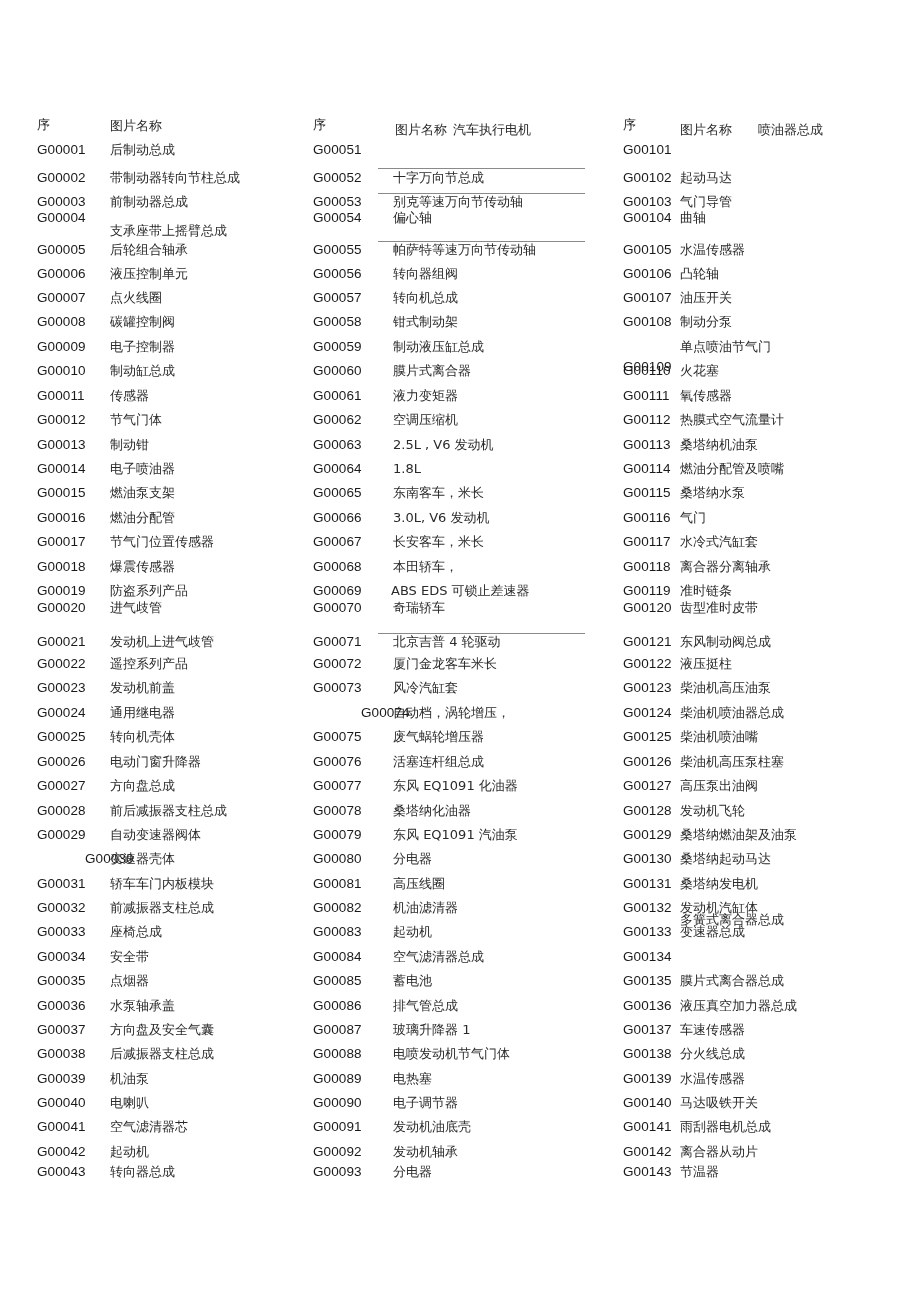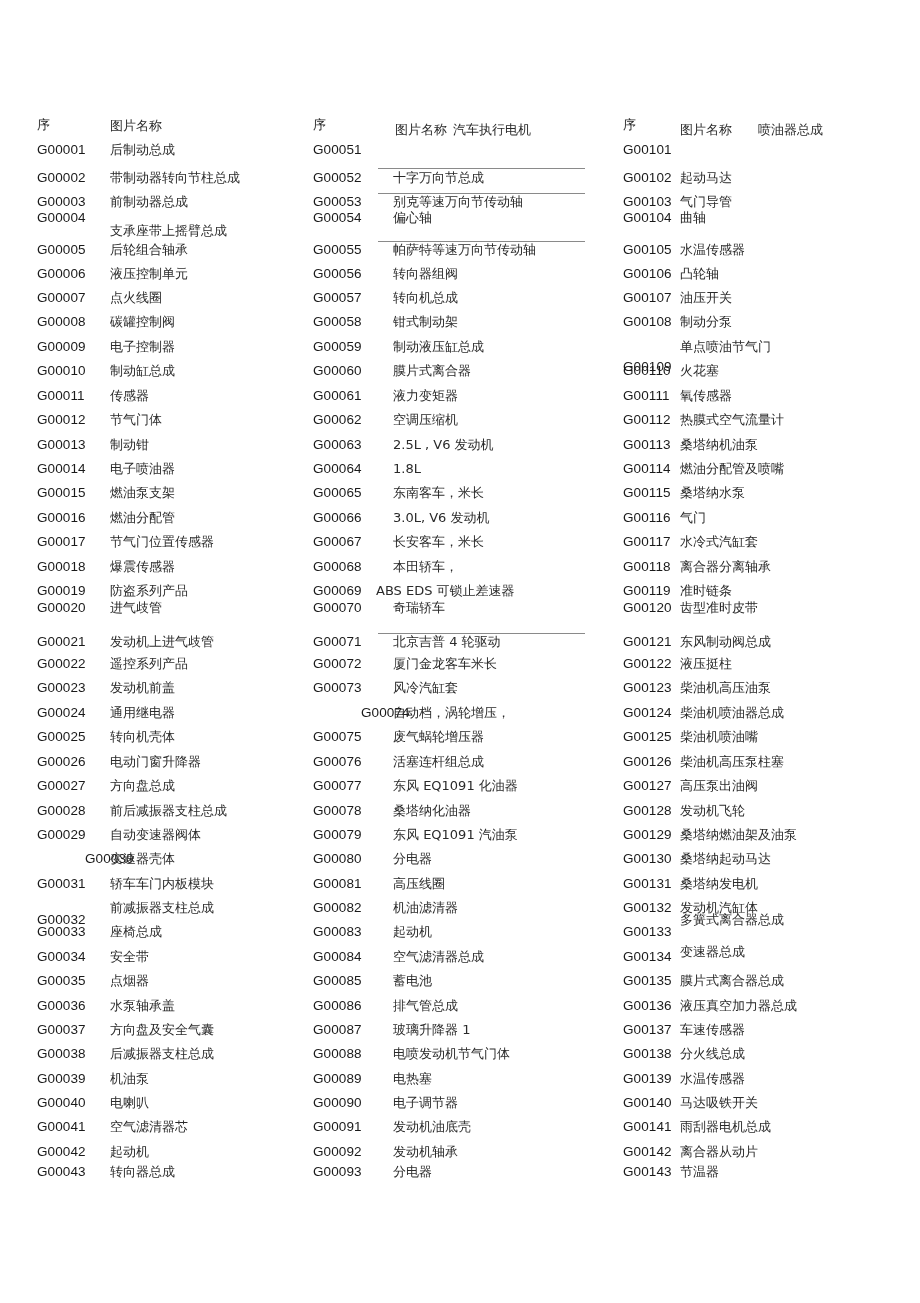--- a/index.html
+++ b/index.html
@@ -73,21 +73,21 @@
     <div class="cell code" style="left: 37px; top: 786px;">G00027</div>
     <div class="cell name" style="left: 110px; top: 786px;">方向盘总成</div>
     <div class="cell code" style="left: 37px; top: 811px;">G00028</div>
     <div class="cell name" style="left: 110px; top: 811px;">前后减振器支柱总成</div>
     <div class="cell code" style="left: 37px; top: 835px;">G00029</div>
     <div class="cell name" style="left: 110px; top: 835px;">自动变速器阀体</div>
     <div class="cell code" style="left: 37px; top: 859px; margin-left: 48px;">G00030</div>
     <div class="cell name" style="left: 110px; top: 859px;">变速器壳体</div>
     <div class="cell code" style="left: 37px; top: 884px;">G00031</div>
     <div class="cell name" style="left: 110px; top: 884px;">轿车车门内板模块</div>
-    <div class="cell code" style="left: 37px; top: 908px; margin-top: 12px;">G00032</div>
+    <div class="cell code" style="left: 37px; top: 908px;">G00032</div>
     <div class="cell name" style="left: 110px; top: 908px;">前减振器支柱总成</div>
     <div class="cell code" style="left: 37px; top: 932px;">G00033</div>
     <div class="cell name" style="left: 110px; top: 932px;">座椅总成</div>
     <div class="cell code" style="left: 37px; top: 957px;">G00034</div>
     <div class="cell name" style="left: 110px; top: 957px;">安全带</div>
     <div class="cell code" style="left: 37px; top: 981px;">G00035</div>
     <div class="cell name" style="left: 110px; top: 981px;">点烟器</div>
     <div class="cell code" style="left: 37px; top: 1006px;">G00036</div>
     <div class="cell name" style="left: 110px; top: 1006px;">水泵轴承盖</div>
     <div class="cell code" style="left: 37px; top: 1030px;">G00037</div>
@@ -136,21 +136,21 @@
     <div class="cell name" style="left: 393px; top: 469px;">1.8L</div>
     <div class="cell code" style="left: 313px; top: 493px;">G00065</div>
     <div class="cell name" style="left: 393px; top: 493px;">东南客车，米长</div>
     <div class="cell code" style="left: 313px; top: 518px;">G00066</div>
     <div class="cell name" style="left: 393px; top: 518px;">3.0L, V6 发动机</div>
     <div class="cell code" style="left: 313px; top: 542px;">G00067</div>
     <div class="cell name" style="left: 393px; top: 542px;">长安客车，米长</div>
     <div class="cell code" style="left: 313px; top: 567px;">G00068</div>
     <div class="cell name" style="left: 393px; top: 567px;">本田轿车，</div>
     <div class="cell code" style="left: 313px; top: 591px;">G00069</div>
-    <div class="cell name" style="left: 376px; top: 591px;">ABS EDS 可锁止差速器</div>
+    <div class="cell name" style="left: 391px; top: 591px;">ABS EDS 可锁止差速器</div>
     <div class="cell code" style="left: 313px; top: 608px;">G00070</div>
     <div class="cell name" style="left: 393px; top: 608px;">奇瑞轿车</div>
     <div class="cell code" style="left: 313px; top: 642px;">G00071</div>
     <div class="cell name" style="left: 393px; top: 642px;">北京吉普   4 轮驱动</div>
     <div class="cell code" style="left: 313px; top: 664px;">G00072</div>
     <div class="cell name" style="left: 393px; top: 664px;">厦门金龙客车米长</div>
     <div class="cell code" style="left: 313px; top: 688px;">G00073</div>
     <div class="cell name" style="left: 393px; top: 688px;">风冷汽缸套</div>
     <div class="cell code" style="left: 313px; top: 713px; margin-left: 48px;">G00074</div>
     <div class="cell name" style="left: 393px; top: 713px;">自动档，涡轮增压，</div>
@@ -252,21 +252,21 @@
     <div class="cell name" style="left: 680px; top: 811px;">发动机飞轮</div>
     <div class="cell code" style="left: 623px; top: 835px;">G00129</div>
     <div class="cell name" style="left: 680px; top: 835px;">桑塔纳燃油架及油泵</div>
     <div class="cell code" style="left: 623px; top: 859px;">G00130</div>
     <div class="cell name" style="left: 680px; top: 859px;">桑塔纳起动马达</div>
     <div class="cell code" style="left: 623px; top: 884px;">G00131</div>
     <div class="cell name" style="left: 680px; top: 884px;">桑塔纳发电机</div>
     <div class="cell code" style="left: 623px; top: 908px;">G00132</div>
     <div class="cell name" style="left: 680px; top: 908px;">发动机汽缸体</div>
     <div class="cell code" style="left: 623px; top: 932px;">G00133</div>
-    <div class="cell name" style="left: 680px; top: 932px; margin-top: 20px;">变速器总成</div>
+    <div class="cell name" style="left: 680px; top: 932px;">变速器总成</div>
     <div class="cell code" style="left: 623px; top: 957px;">G00134</div>
     <div class="cell name" style="left: 680px; top: 920px;">多簧式离合器总成</div>
     <div class="cell code" style="left: 623px; top: 981px;">G00135</div>
     <div class="cell name" style="left: 680px; top: 981px;">膜片式离合器总成</div>
     <div class="cell code" style="left: 623px; top: 1006px;">G00136</div>
     <div class="cell name" style="left: 680px; top: 1006px;">液压真空加力器总成</div>
     <div class="cell code" style="left: 623px; top: 1030px;">G00137</div>
     <div class="cell name" style="left: 680px; top: 1030px;">车速传感器</div>
     <div class="cell code" style="left: 623px; top: 1054px;">G00138</div>
     <div class="cell name" style="left: 680px; top: 1054px;">分火线总成</div>

